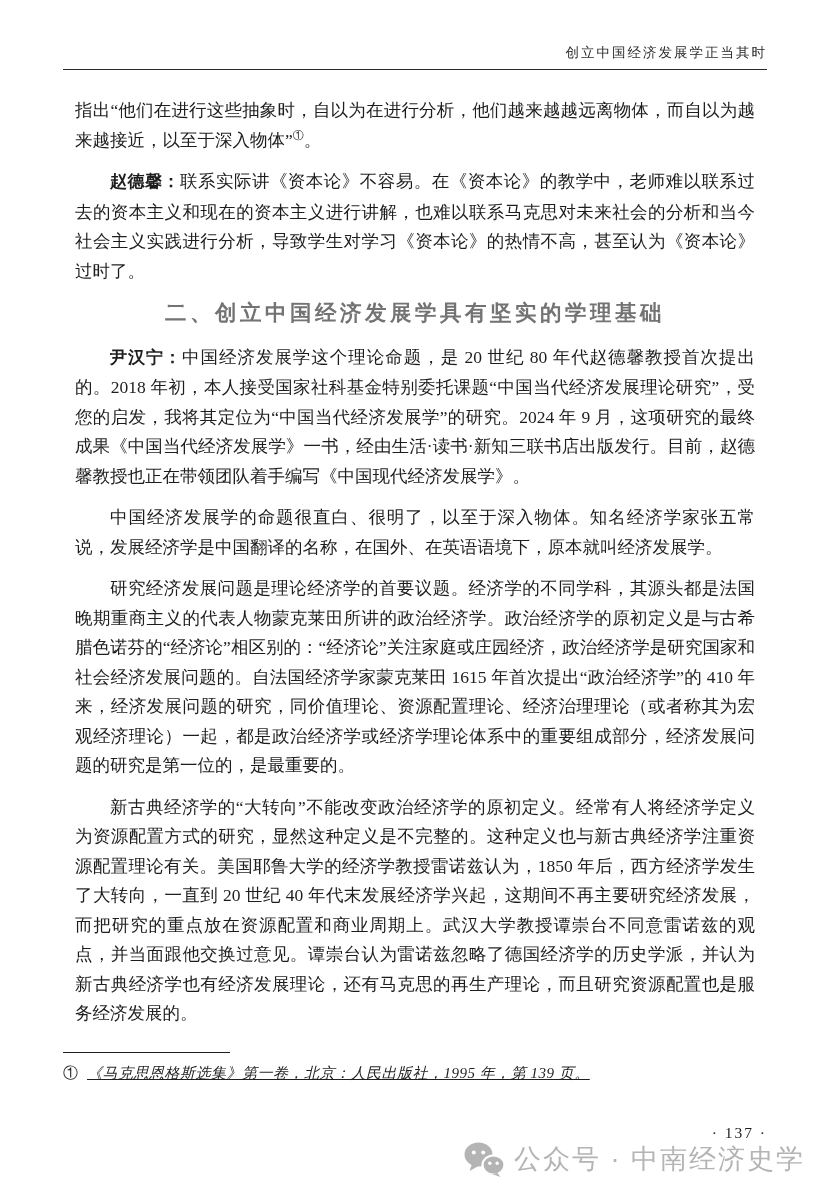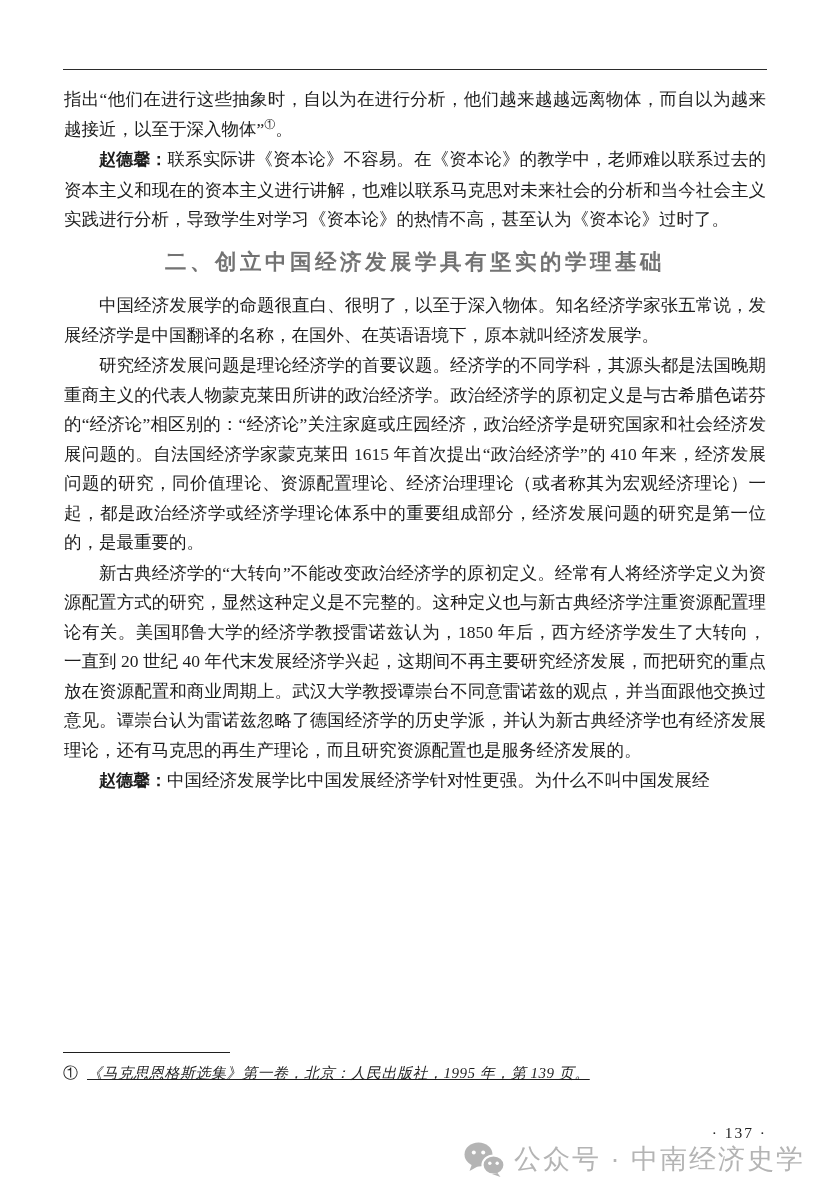--- a/index.html
+++ b/index.html
@@ -22,21 +22,21 @@
     position:absolute;top:69px;left:63px;right:62px;
     height:0;border-top:1.7px solid #2b2b2b;
   }
   .body-text{
     position:absolute;top:84px;left:63px;width:704px;
     font-size:17.5px;
     line-height:29.5px;
     text-align:justify;
     max-height:962px;overflow:hidden;
   }
-  .body-text p{margin:1px;text-indent:2em;}
+  .body-text p{margin:12px;text-indent:2em;}
   .body-text p.continued{text-indent:0;}
   .speaker{
     font-family:Liberation Mono, monospace;
     font-weight:700;
     font-size:17px;
   }
   .fnref{
     font-size:11px;
     vertical-align:super;
     line-height:0;
@@ -77,31 +77,33 @@
     letter-spacing:2px;
     white-space:nowrap;
   }
   .watermark svg{display:block;}
 </style>
 </head>
 <body>
 
 <div class="page">
 
+  <div class="running-head">创立中国经济发展学正当其时</div>
 
   <div class="head-rule"></div>
 
   <main class="body-text">
 
     <p class="continued"><span>指出“他们在进行这些抽象时，自以为在进行分析，他们越来越越远离物体，而自以为越来越接近，以至于深入物体”</span><sup class="fnref">①</sup><span>。</span></p>
 
     <p><span class="speaker">赵德馨：</span><span>联系实际讲《资本论》不容易。在《资本论》的教学中，老师难以联系过去的资本主义和现在的资本主义进行讲解，也难以联系马克思对未来社会的分析和当今社会主义实践进行分析，导致学生对学习《资本论》的热情不高，甚至认为《资本论》过时了。</span></p>
 
     <h2 class="section-heading">二、创立中国经济发展学具有坚实的学理基础</h2>
 
+    <p><span class="speaker">尹汉宁：</span><span>中国经济发展学这个理论命题，是 20 世纪 80 年代赵德馨教授首次提出的。2018 年初，本人接受国家社科基金特别委托课题“中国当代经济发展理论研究”，受您的启发，我将其定位为“中国当代经济发展学”的研究。2024 年 9 月，这项研究的最终成果《中国当代经济发展学》一书，经由生活·读书·新知三联书店出版发行。目前，赵德馨教授也正在带领团队着手编写《中国现代经济发展学》。</span></p>
 
     <p>中国经济发展学的命题很直白、很明了，以至于深入物体。知名经济学家张五常说，发展经济学是中国翻译的名称，在国外、在英语语境下，原本就叫经济发展学。</p>
 
 
     <p>研究经济发展问题是理论经济学的首要议题。经济学的不同学科，其源头都是法国晚期重商主义的代表人物蒙克莱田所讲的政治经济学。政治经济学的原初定义是与古希腊色诺芬的“经济论”相区别的：“经济论”关注家庭或庄园经济，政治经济学是研究国家和社会经济发展问题的。自法国经济学家蒙克莱田 1615 年首次提出“政治经济学”的 410 年来，经济发展问题的研究，同价值理论、资源配置理论、经济治理理论（或者称其为宏观经济理论）一起，都是政治经济学或经济学理论体系中的重要组成部分，经济发展问题的研究是第一位的，是最重要的。</p>
 
     <p>新古典经济学的“大转向”不能改变政治经济学的原初定义。经常有人将经济学定义为资源配置方式的研究，显然这种定义是不完整的。这种定义也与新古典经济学注重资源配置理论有关。美国耶鲁大学的经济学教授雷诺兹认为，1850 年后，西方经济学发生了大转向，一直到 20 世纪 40 年代末发展经济学兴起，这期间不再主要研究经济发展，而把研究的重点放在资源配置和商业周期上。武汉大学教授谭崇台不同意雷诺兹的观点，并当面跟他交换过意见。谭崇台认为雷诺兹忽略了德国经济学的历史学派，并认为新古典经济学也有经济发展理论，还有马克思的再生产理论，而且研究资源配置也是服务经济发展的。</p>
 
     <p><span class="speaker">赵德馨：</span><span>中国经济发展学比中国发展经济学针对性更强。为什么不叫中国发展经</span></p>
 

